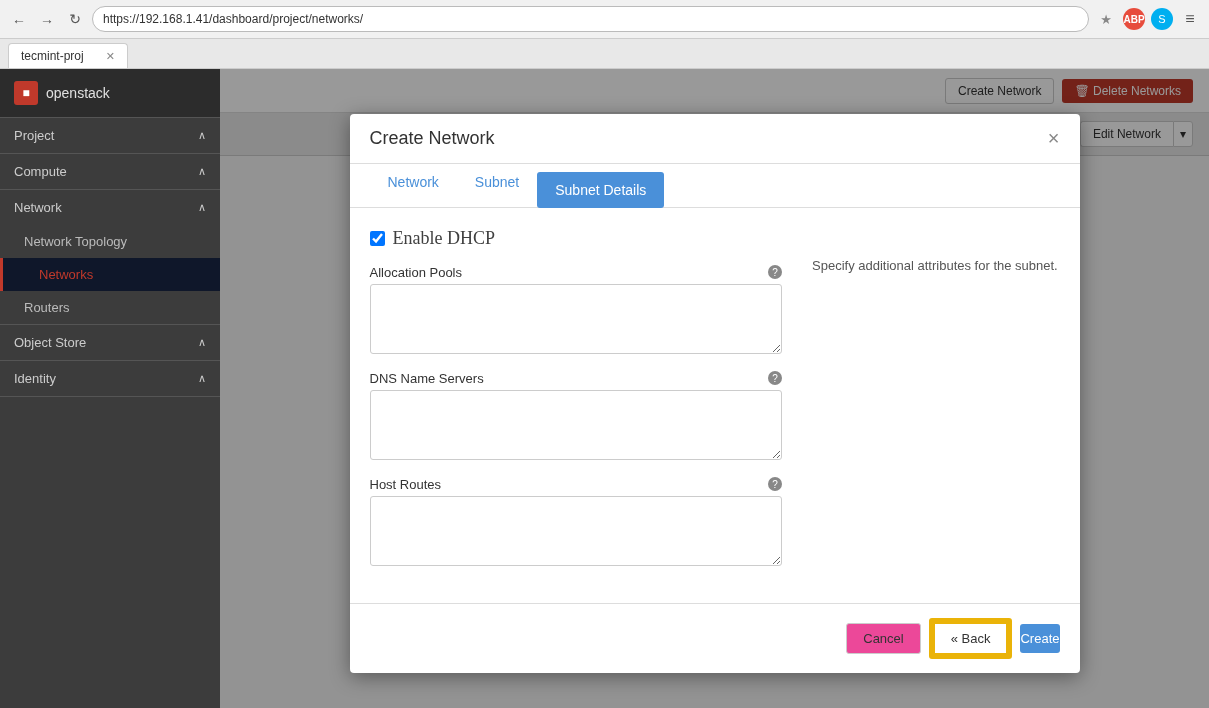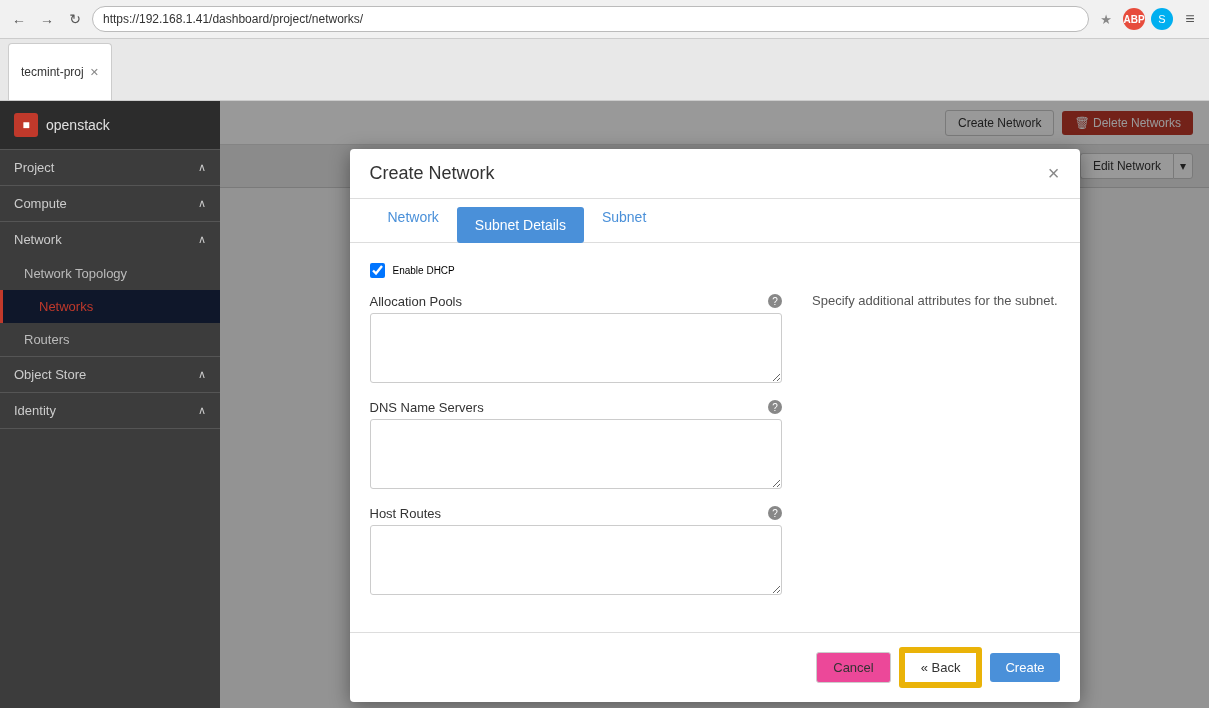--- a/index.html
+++ b/index.html
@@ -12,21 +12,21 @@
     .address-bar { flex: 1; height: 26px; border: 1px solid #bbb; border-radius: 13px; padding: 0 10px; font-size: 12px; background: white; color: #333; }
     .browser-icons { display: flex; gap: 6px; align-items: center; }
     .browser-icon { width: 22px; height: 22px; display: flex; align-items: center; justify-content: center; border-radius: 50%; font-size: 13px; cursor: pointer; }
     .star-icon { color: #888; }
     .abp-icon { background: #e74c3c; color: white; font-size: 10px; font-weight: bold; border-radius: 50%; }
     .skype-icon { background: #00aff0; color: white; font-size: 11px; border-radius: 50%; }
     .menu-icon { color: #555; font-size: 16px; }
 
     
     .tab-bar { background: #e8e8e8; padding: 4px 8px 0; display: flex; align-items: flex-end; border-bottom: 1px solid #ccc; }
-    .tab { background: white; border: 1px solid #ccc; border-bottom: none; border-radius: 4px 4px 0 0; padding: 21px 12px; font-size: 12px; color: #333; display: flex; align-items: center; gap: 6px; cursor: pointer; }
+    .tab { background: white; border: 1px solid #ccc; border-bottom: none; border-radius: 4px 4px 0 0; padding: 5px 12px; font-size: 12px; color: #333; display: flex; align-items: center; gap: 22px; cursor: pointer; }
     .tab-close { color: #888; font-size: 11px; cursor: pointer; }
 
     
     .app { display: flex; height: 648px; }
 
     
     .sidebar { width: 220px; background: #3c3c3c; color: #ddd; flex-shrink: 0; overflow-y: auto; }
     .sidebar-brand { display: flex; align-items: center; gap: 8px; padding: 12px 14px; background: #2c2c2c; border-bottom: 1px solid #555; }
     .brand-logo { width: 24px; height: 24px; background: #c0392b; border-radius: 3px; display: flex; align-items: center; justify-content: center; color: white; font-size: 12px; font-weight: bold; }
     .brand-name { color: #e0e0e0; font-size: 14px; }
@@ -63,29 +63,29 @@
     .modal-close { background: none; border: none; font-size: 20px; color: #888; cursor: pointer; line-height: 1; }
     .modal-tabs { display: flex; border-bottom: 1px solid #ddd; padding: 0 20px; }
     .modal-tab { padding: 10px 18px; font-size: 14px; cursor: pointer; border-bottom: 2px solid transparent; color: #555; text-decoration: none; }
     .modal-tab.active { background: #4a90d9; color: white; border-radius: 3px; margin-top: 8px; margin-bottom: -1px; border-bottom: none; padding-bottom: 10px; }
     .modal-tab.inactive { color: #4a90d9; border-bottom: 2px solid transparent; }
     .modal-body { display: flex; padding: 20px; gap: 30px; }
     .modal-left { flex: 1; }
     .modal-right { flex: 0.6; color: #555; font-size: 13px; padding-top: 30px; }
     .dhcp-check { display: flex; align-items: center; gap: 8px; margin-bottom: 16px; }
     .dhcp-check input[type=checkbox] { width: 15px; height: 15px; cursor: pointer; }
-    .dhcp-label { font-size: 10px; color: #000000; }
+    .dhcp-label { font-size: 18px; color: #404040; font-family: Liberation Serif, serif; }
     .form-group { margin-bottom: 14px; }
     .form-label { font-size: 13px; color: #333; margin-bottom: 4px; display: flex; align-items: center; gap: 4px; justify-content: space-between; }
     .help-icon { display: inline-flex; align-items: center; justify-content: center; width: 14px; height: 14px; background: #888; color: white; border-radius: 50%; font-size: 10px; cursor: pointer; }
     .form-textarea { width: 100%; border: 1px solid #ccc; border-radius: 3px; padding: 6px 8px; font-size: 12px; resize: vertical; min-height: 70px; color: #333; }
     .modal-footer { display: flex; justify-content: flex-end; align-items: center; padding: 14px 20px; border-top: 1px solid #ddd; gap: 8px; }
     .btn-cancel { background: #ec4899; border: 1px solid #ccc; padding: 7px 16px; border-radius: 3px; font-size: 13px; cursor: pointer; color: #333; }
     .btn-back { background: white; border: 6px solid #eab308; padding: 7px 16px; border-radius: 3px; font-size: 13px; cursor: pointer; color: #333; }
-    .btn-create { background: #4a90d9; border: none; padding: 7px 15px; border-radius: 3px; font-size: 13px; cursor: pointer; color: white; }
+    .btn-create { background: #4a90d9; border: none; padding: 7px 0; border-radius: 3px; font-size: 13px; cursor: pointer; color: white; }
     .chevron { font-size: 11px; }
   </style>
 </head>
 <body>
 
 <div class="browser-chrome">
   <div class="browser-toolbar">
     <button class="nav-btn">←</button>
     <button class="nav-btn">→</button>
     <button class="nav-btn">↻</button>
@@ -181,22 +181,22 @@
     <div class="modal-backdrop">
       <div class="modal">
 
         <div class="modal-header">
           <span class="modal-title">Create Network</span>
           <button class="modal-close">×</button>
         </div>
 
         <div class="modal-tabs">
           <div class="modal-tab inactive">Network</div>
+          <div class="modal-tab inactive">Subnet</div>
           <div class="modal-tab active">Subnet Details</div>
-          <div class="modal-tab inactive">Subnet</div>
         </div>
 
         <div class="modal-body">
           <div class="modal-left">
 
             <div class="dhcp-check">
               <input type="checkbox" checked="" style="">
               <label class="dhcp-label">Enable DHCP</label>
             </div>
 

